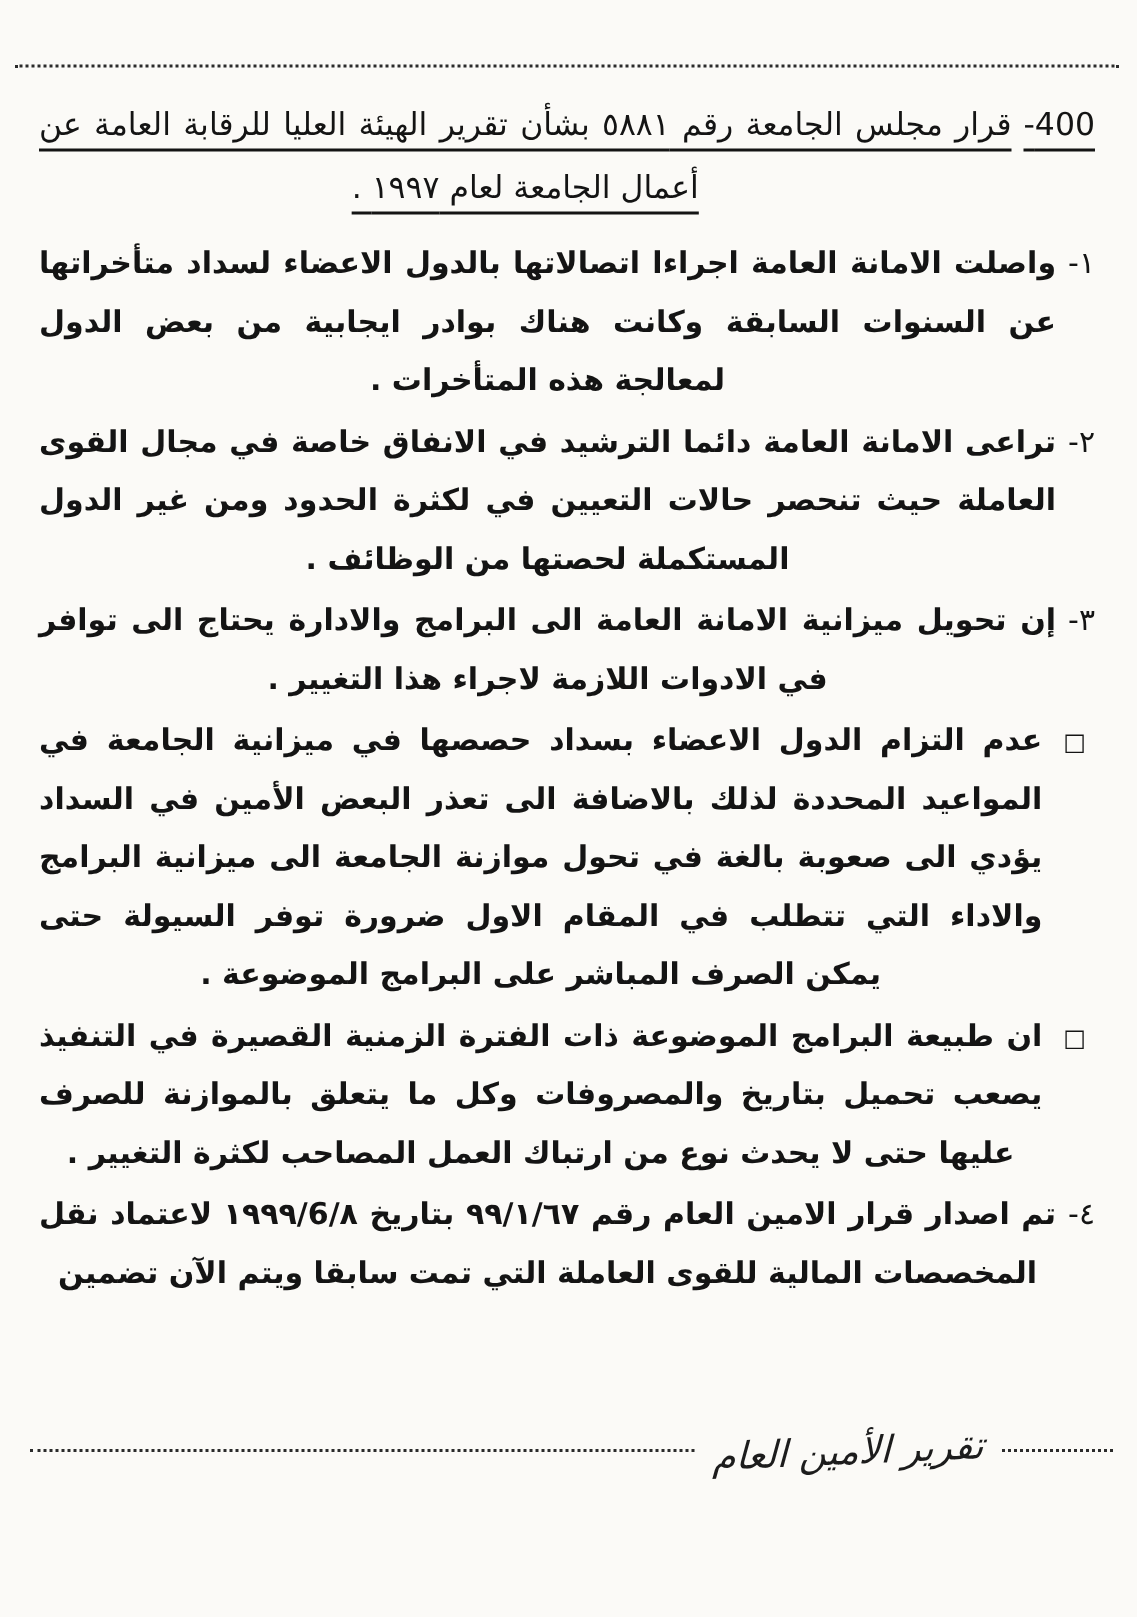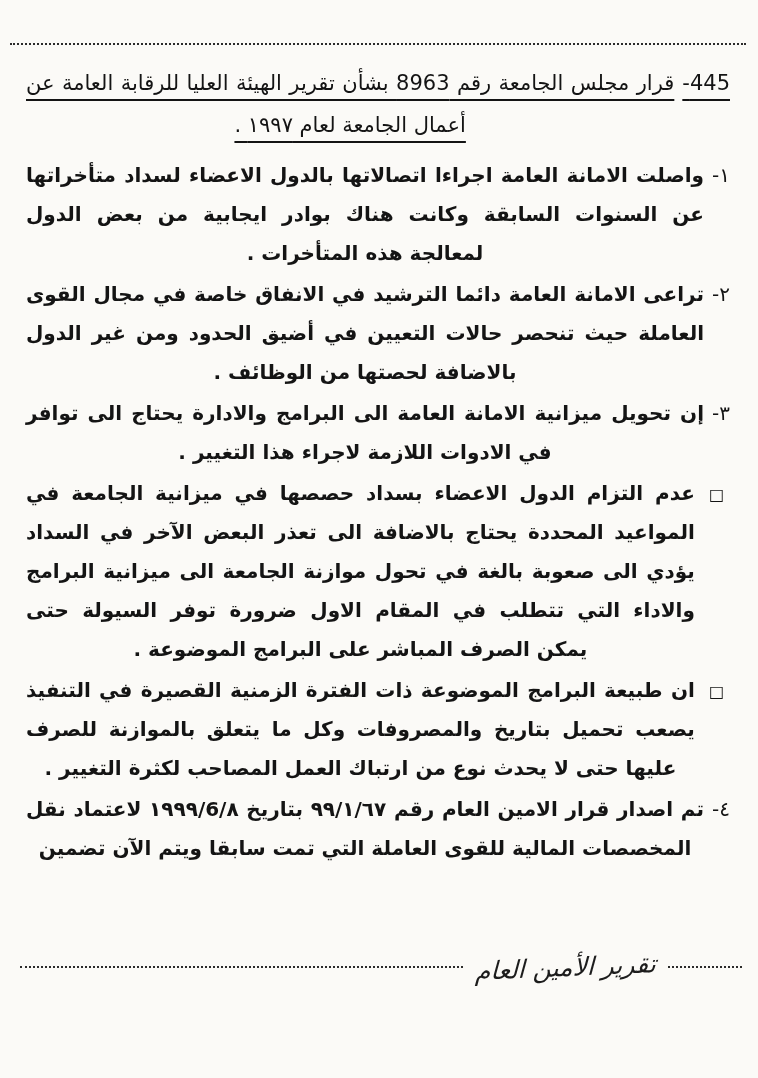--- a/index.html
+++ b/index.html
@@ -100,42 +100,42 @@
 </head>
 <body>
 
 <div class="page">
 
   <div class="top-rule"></div>
 
   <div class="content">
 
     <div class="heading">
-      <span class="h-num">445-</span>
-      <span class="h-text">قرار مجلس الجامعة رقم 8963 بشأن تقرير الهيئة العليا للرقابة العامة عن أعمال الجامعة لعام ١٩٩٧ .</span>
+      <span class="h-num">400-</span>
+      <span class="h-text">قرار مجلس الجامعة رقم ٥٨٨١ بشأن تقرير الهيئة العليا للرقابة العامة عن أعمال الجامعة لعام ١٩٩٧ .</span>
     </div>
 
     <div class="item numbered">
       <span class="marker">١-</span>
       <span class="text">واصلت الامانة العامة اجراءا اتصالاتها بالدول الاعضاء لسداد متأخراتها عن السنوات السابقة وكانت هناك بوادر ايجابية من بعض الدول لمعالجة هذه المتأخرات .</span>
     </div>
 
     <div class="item numbered">
       <span class="marker">٢-</span>
-      <span class="text">تراعى الامانة العامة دائما الترشيد في الانفاق خاصة في مجال القوى العاملة حيث تنحصر حالات التعيين في أضيق الحدود ومن غير الدول بالاضافة لحصتها من الوظائف .</span>
+      <span class="text">تراعى الامانة العامة دائما الترشيد في الانفاق خاصة في مجال القوى العاملة حيث تنحصر حالات التعيين في لكثرة الحدود ومن غير الدول المستكملة لحصتها من الوظائف .</span>
     </div>
 
     <div class="item numbered">
       <span class="marker">٣-</span>
       <span class="text">إن تحويل ميزانية الامانة العامة الى البرامج والادارة يحتاج الى توافر في الادوات اللازمة لاجراء هذا التغيير .</span>
     </div>
 
     <div class="item bullet">
       <span class="marker">□</span>
-      <span class="text">عدم التزام الدول الاعضاء بسداد حصصها في ميزانية الجامعة في المواعيد المحددة يحتاج بالاضافة الى تعذر البعض الآخر في السداد يؤدي الى صعوبة بالغة في تحول موازنة الجامعة الى ميزانية البرامج والاداء التي تتطلب في المقام الاول ضرورة توفر السيولة حتى يمكن الصرف المباشر على البرامج الموضوعة .</span>
+      <span class="text">عدم التزام الدول الاعضاء بسداد حصصها في ميزانية الجامعة في المواعيد المحددة لذلك بالاضافة الى تعذر البعض الأمين في السداد يؤدي الى صعوبة بالغة في تحول موازنة الجامعة الى ميزانية البرامج والاداء التي تتطلب في المقام الاول ضرورة توفر السيولة حتى يمكن الصرف المباشر على البرامج الموضوعة .</span>
     </div>
 
     <div class="item bullet">
       <span class="marker">□</span>
       <span class="text">ان طبيعة البرامج الموضوعة ذات الفترة الزمنية القصيرة في التنفيذ يصعب تحميل بتاريخ والمصروفات وكل ما يتعلق بالموازنة للصرف عليها حتى لا يحدث نوع من ارتباك العمل المصاحب لكثرة التغيير .</span>
     </div>
 
     <div class="item numbered">
       <span class="marker">٤-</span>
       <span class="text">تم اصدار قرار الامين العام رقم ٩٩/١/٦٧ بتاريخ ١٩٩٩/6/٨ لاعتماد نقل المخصصات المالية للقوى العاملة التي تمت سابقا ويتم الآن  تضمين</span>

